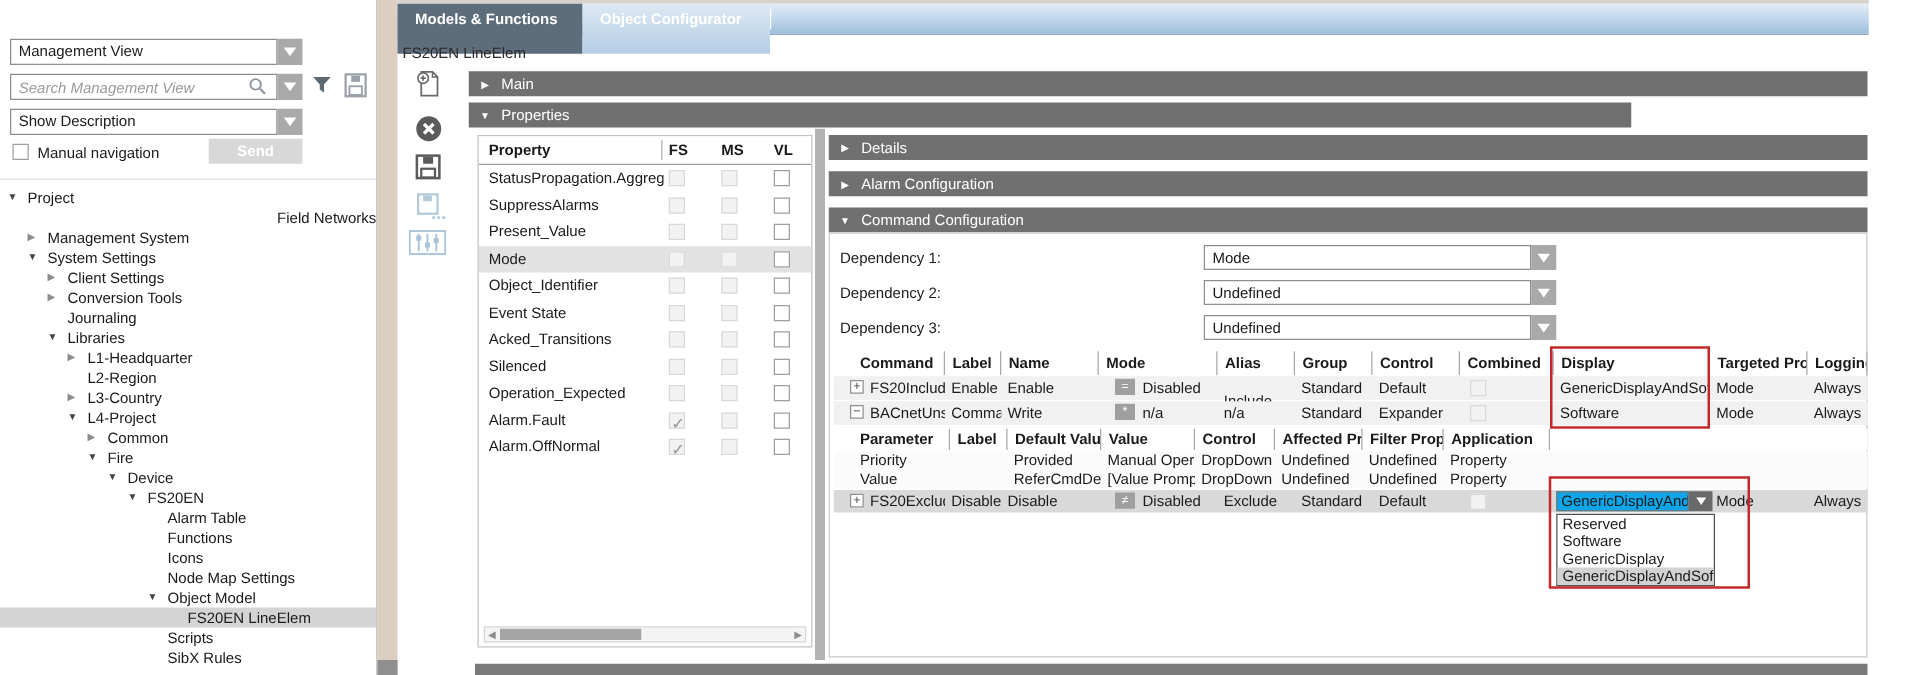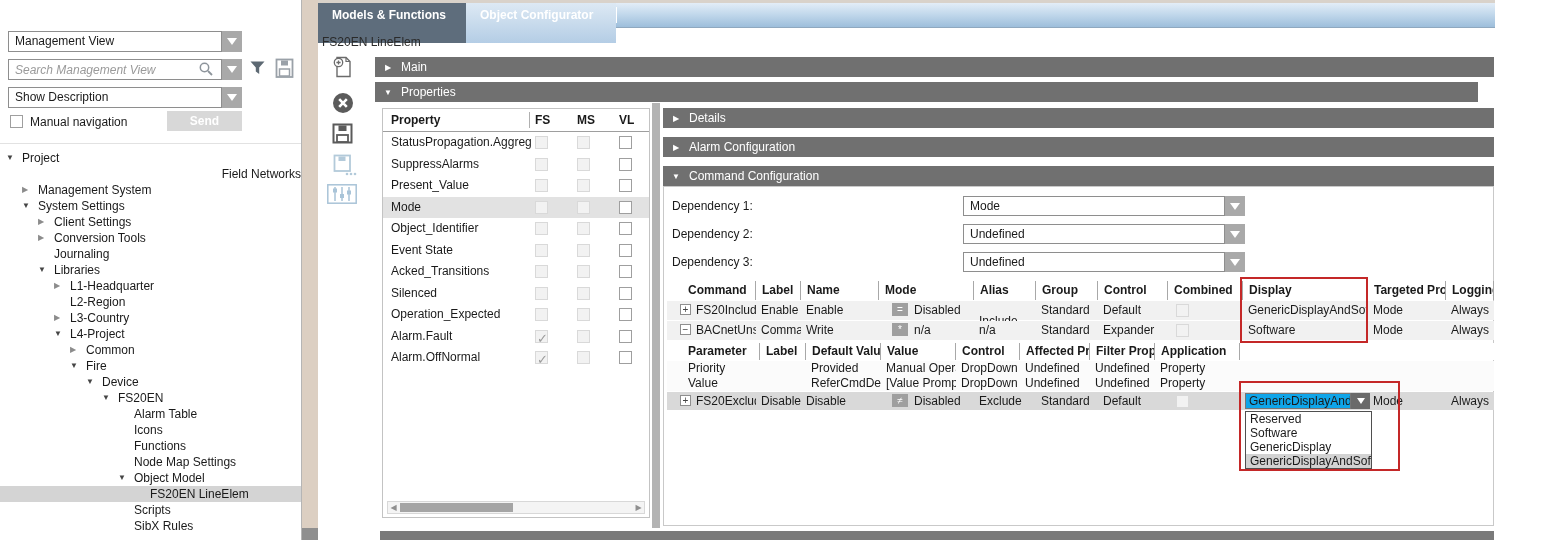--- a/index.html
+++ b/index.html
@@ -57,21 +57,21 @@
   #tb-new{left:333px;top:56px}
   #tb-cancel{left:332px;top:92px}
   #tb-save{left:332px;top:123px}
   #tb-saveas{left:333px;top:154px}
   #tb-custom{left:327px;top:184px}
 
   
   .secbar{position:absolute;height:20px;line-height:20px;background:#707070;color:#fff;white-space:nowrap}
   .secarrow{display:inline-block;width:26px;text-align:center;font-size:8px;vertical-align:middle}
   #main-bar{left:375px;top:57px;width:1119px}
-  #props-bar{left:375px;top:82px;width:1103px}
+  #props-bar{left:375px;top:82px;width:930px}
   #details-bar{left:663px;top:108px;width:831px}
   #alarm-bar{left:663px;top:137px;width:831px}
   #cmdcfg-bar{left:663px;top:166px;width:831px}
 
   
   #prop-grid{position:absolute;left:382px;top:108px;width:268px;height:410px;background:#fff;border:1px solid #c3c3c3;box-sizing:border-box;overflow:hidden}
   #pg-header{position:absolute;left:0;top:0;width:266px;height:22px;line-height:22px;border-bottom:1px solid #9e9e9e;font-weight:bold;background:#fff}
   .pg-h{position:absolute;top:0}
   #pg-sep1{position:absolute;left:146px;top:3px;width:1px;height:16px;background:#b0b0b0}
   #prop-rows{position:absolute;left:0;top:23px;width:266px}
@@ -218,25 +218,25 @@
         <div class="tree-row" style="padding-left: 102px;">
           <span class="tw-arrow expanded">▼</span>
           <span class="tw-label">FS20EN</span>
         </div>
         <div class="tree-row" style="padding-left: 118px;">
           <span class="tw-arrow none"></span>
           <span class="tw-label">Alarm Table</span>
         </div>
         <div class="tree-row" style="padding-left: 118px;">
           <span class="tw-arrow none"></span>
+          <span class="tw-label">Functions</span>
+        </div>
+        <div class="tree-row" style="padding-left: 118px;">
+          <span class="tw-arrow none"></span>
           <span class="tw-label">Icons</span>
-        </div>
-        <div class="tree-row" style="padding-left: 118px;">
-          <span class="tw-arrow none"></span>
-          <span class="tw-label">Functions</span>
         </div>
         <div class="tree-row" style="padding-left: 118px;">
           <span class="tw-arrow none"></span>
           <span class="tw-label">Node Map Settings</span>
         </div>
         <div class="tree-row" style="padding-left: 118px;">
           <span class="tw-arrow expanded">▼</span>
           <span class="tw-label">Object Model</span>
         </div>
         <div class="tree-row sel" style="padding-left: 134px;">

